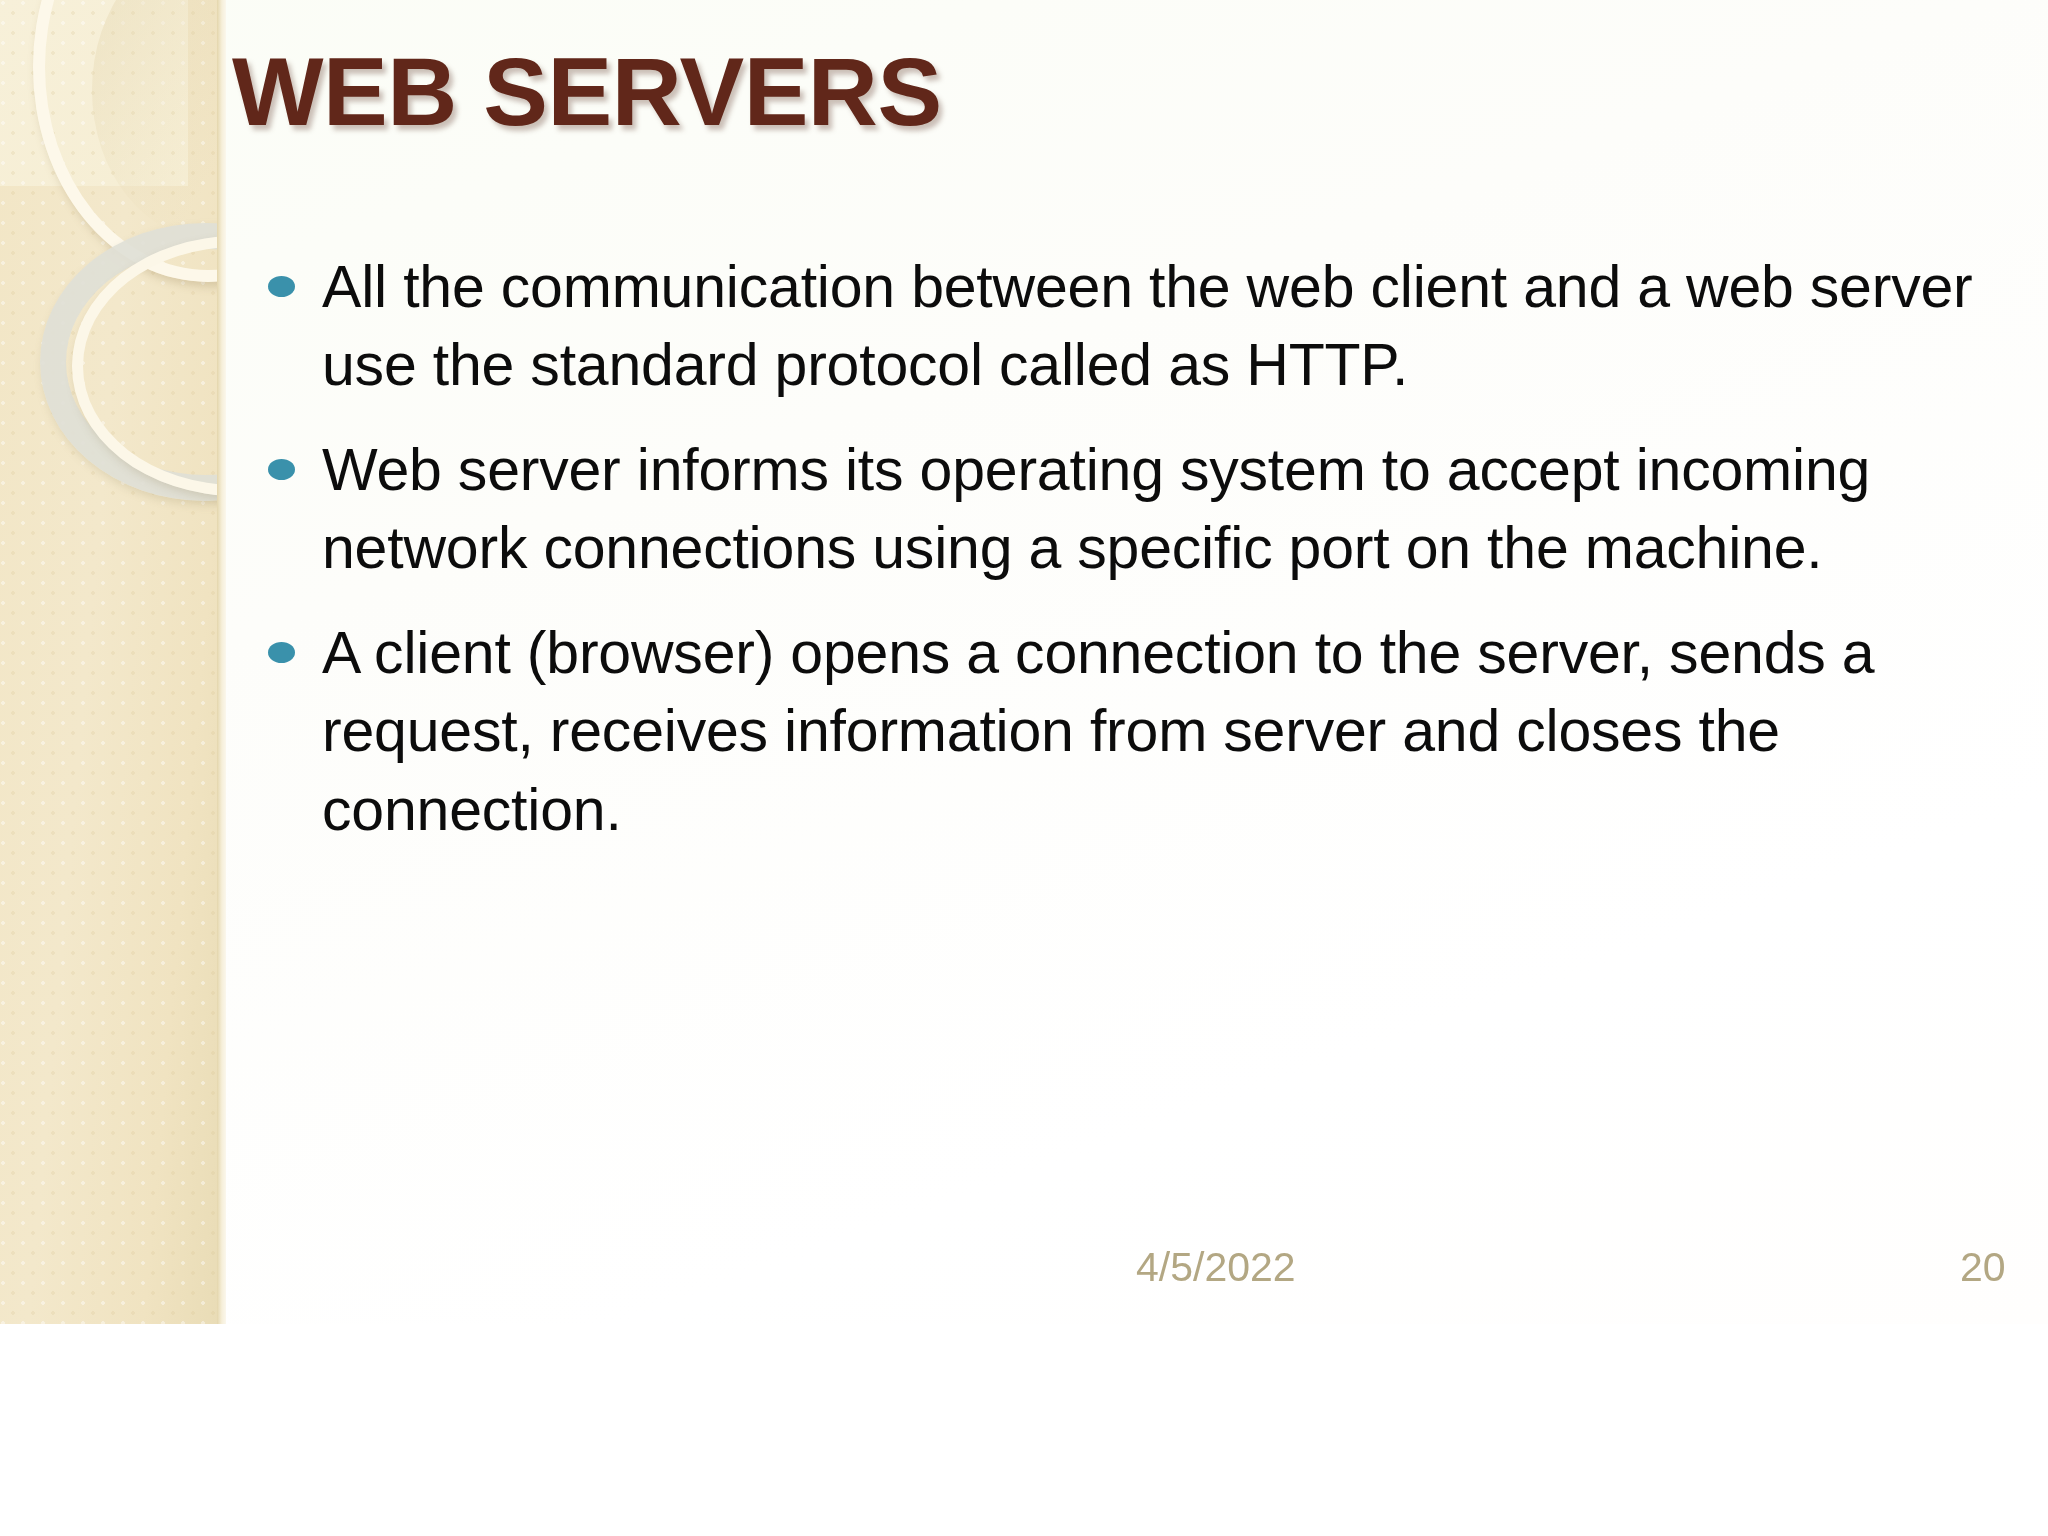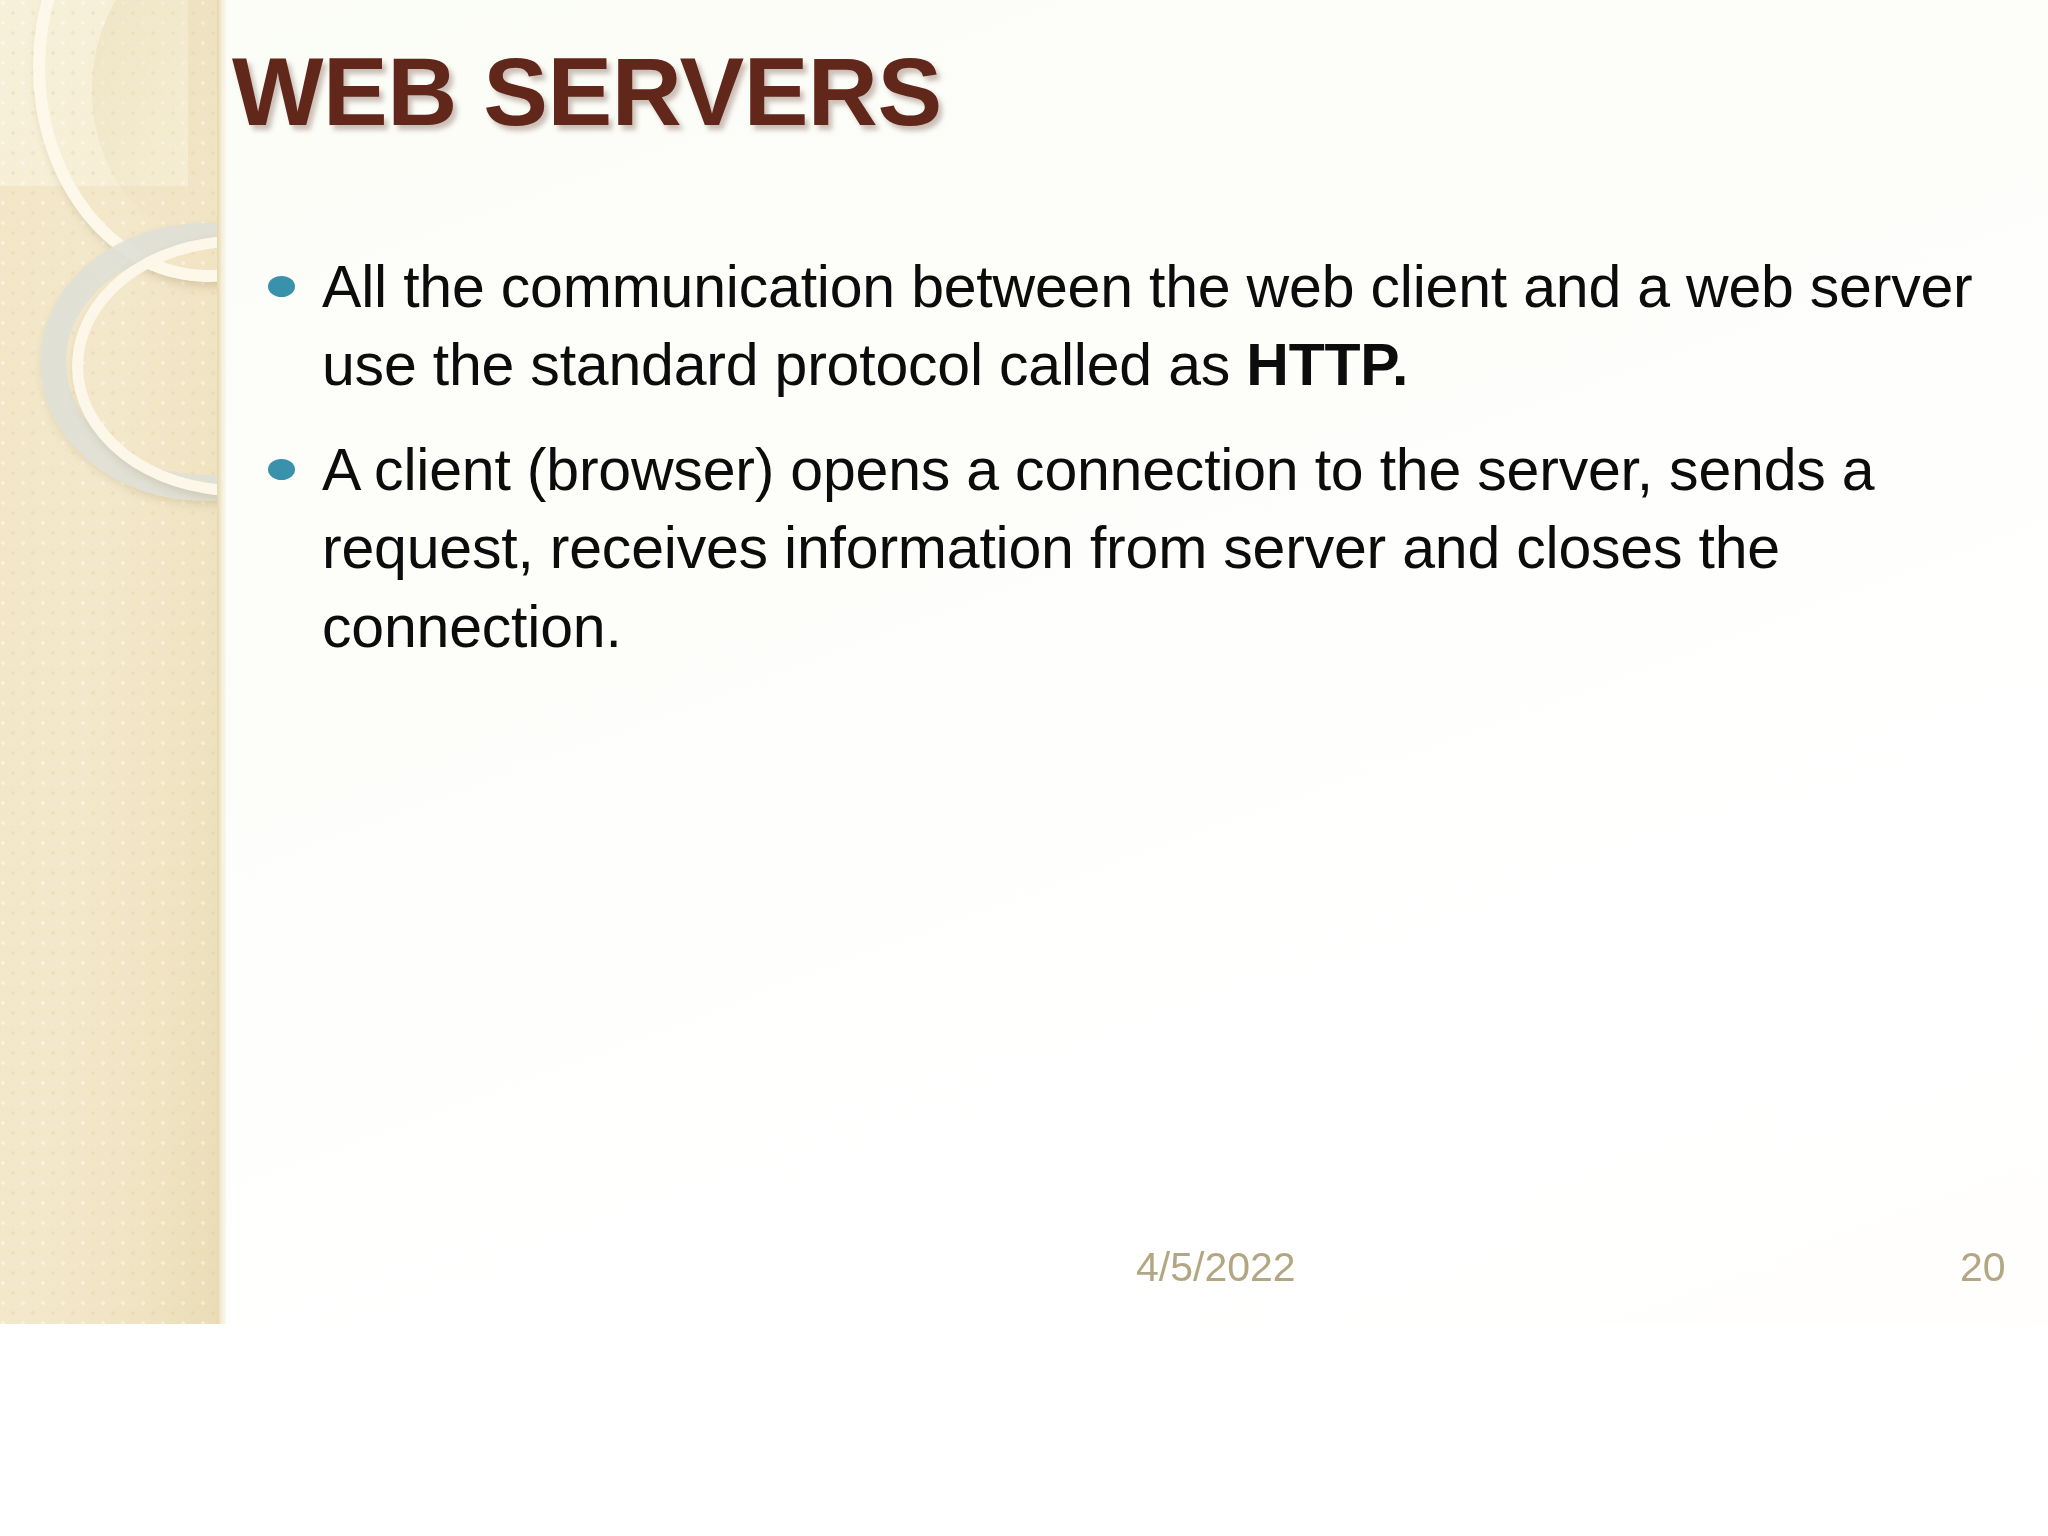--- a/index.html
+++ b/index.html
@@ -149,21 +149,21 @@
 
   .bullet-text {
     flex: 1 1 auto;
     font-size: 59px;
     line-height: 1.33;
     color: #0c0c0c;
     letter-spacing: -0.2px;
   }
 
   .bullet-text b {
-    font-weight: bold;
+    font-weight: normal;
   }
 
   
   .footer {
     position: absolute;
     left: 0;
     right: 0;
     bottom: 32px;
     height: 48px;
     color: #b3a783;
@@ -209,20 +209,24 @@
 
   <div class="title">WEB SERVERS</div>
 
   <div class="body">
 
     <div class="bullet-row">
       <span class="bullet-dot"></span>
       <div class="bullet-text"><span>All the communication between the web client and a web server use the standard protocol called as </span><b>HTTP.</b></div>
     </div>
 
+    <div class="bullet-row">
+      <span class="bullet-dot"></span>
+      <div class="bullet-text"><span>Web server informs its operating system to accept incoming network connections using a specific port on the machine.</span></div>
+    </div>
 
 
     <div class="bullet-row">
       <span class="bullet-dot"></span>
       <div class="bullet-text"><span>A client (browser) opens a connection to the server, sends a request, receives information from server and closes the connection.</span></div>
     </div>
 
   </div>
 
   <div class="footer">

